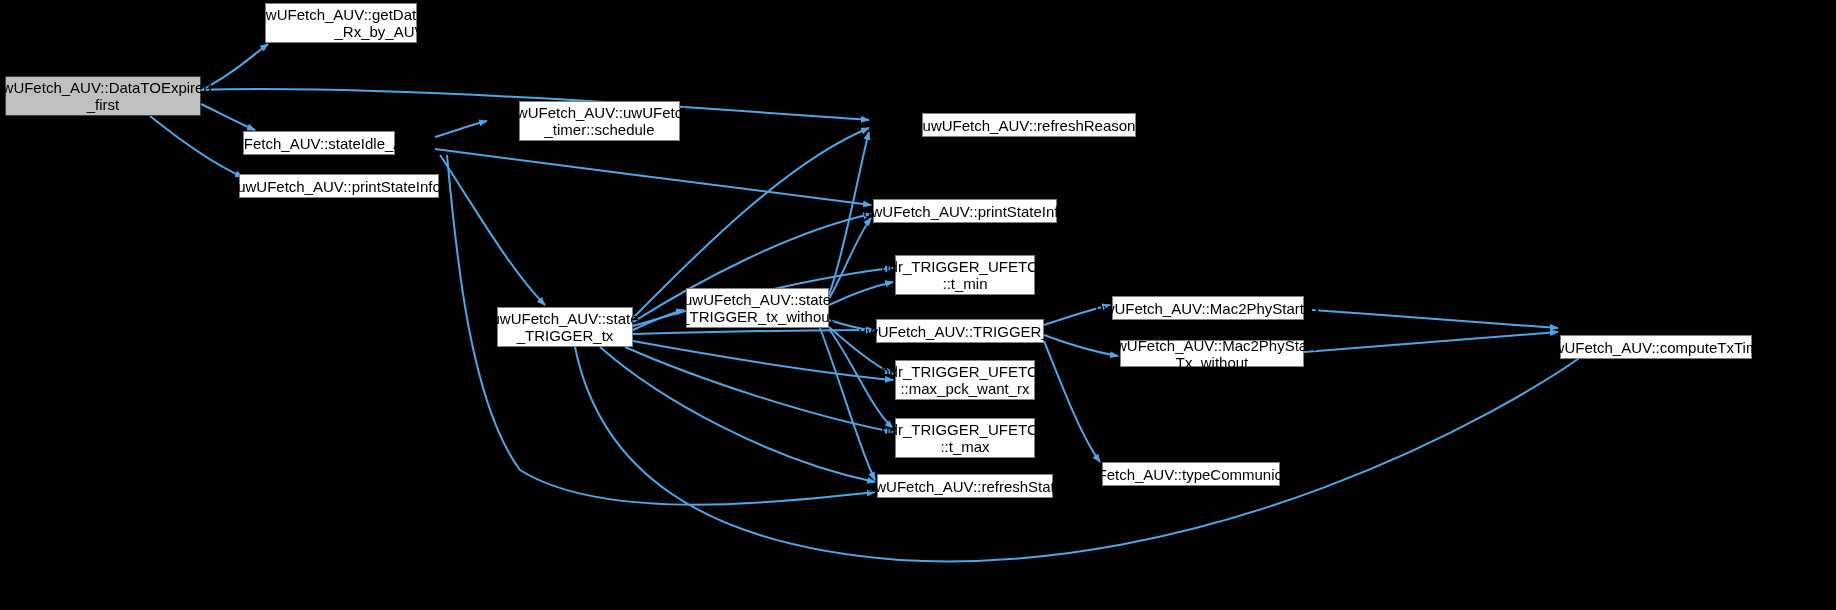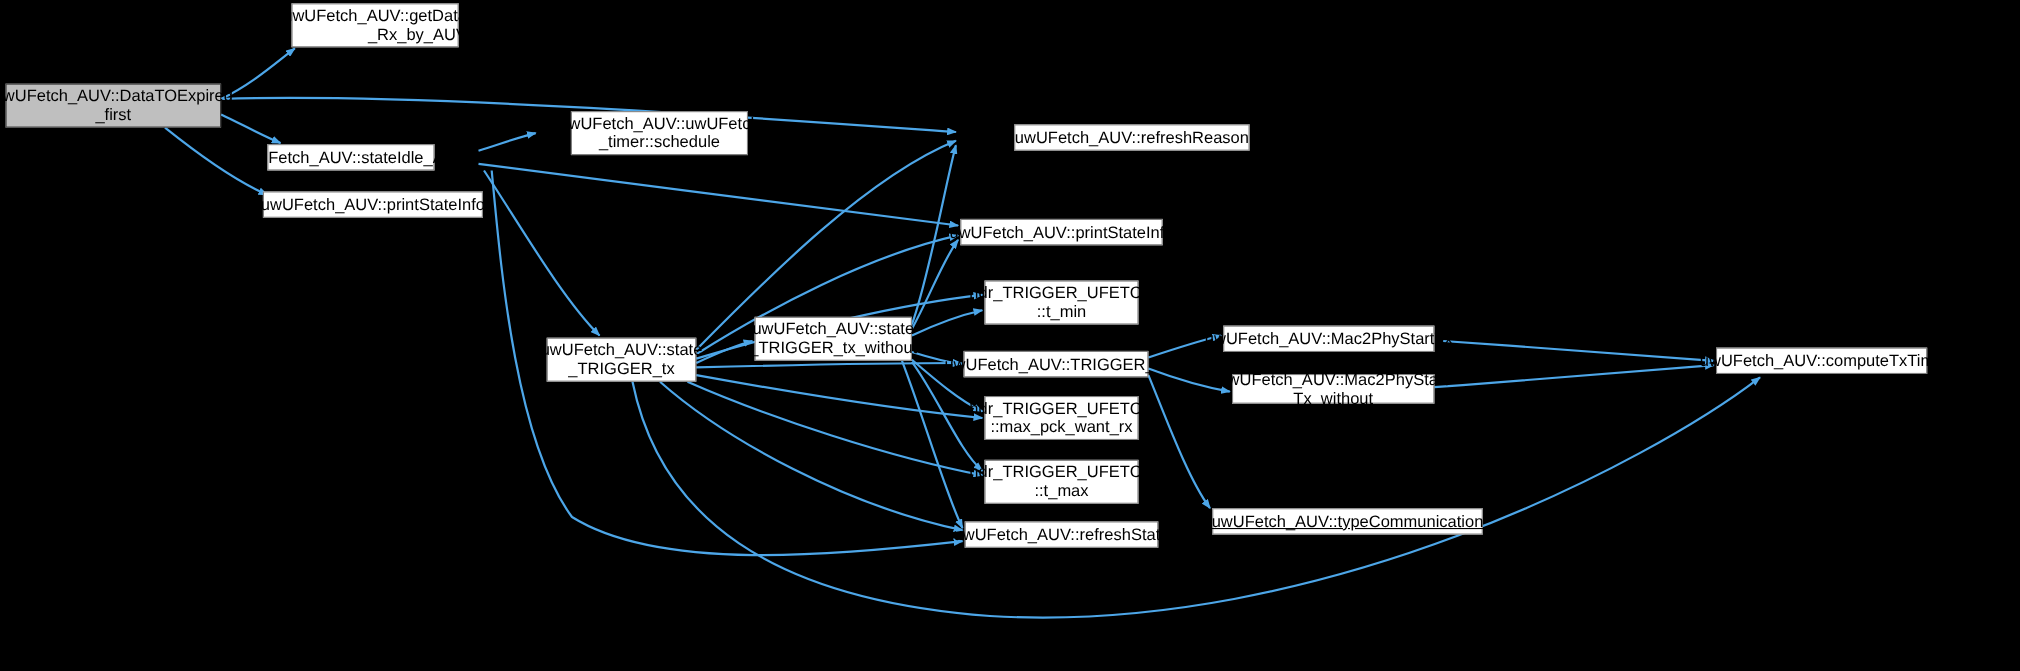--- a/index.html
+++ b/index.html
@@ -67,21 +67,21 @@
       <div class="node" style="left: 895px; top: 255px; width: 140px; height: 40px;"><span>hdr_TRIGGER_UFETCH
 ::t_min</span></div>
       <div class="node" style="left: 497px; top: 307px; width: 136px; height: 40px;"><span>uwUFetch_AUV::state
 _TRIGGER_tx</span></div>
       <div class="node" style="left: 686px; top: 288px; width: 143px; height: 40px;"><span>uwUFetch_AUV::state
 _TRIGGER_tx_without</span></div>
       <div class="node" style="left: 876px; top: 319px; width: 168px; height: 24px; text-align: right;"><span>uwUFetch_AUV::TRIGGER_tx</span></div>
       <div class="node" style="left: 1112px; top: 296px; width: 192px; height: 24px;"><span>uwUFetch_AUV::Mac2PhyStartTx</span></div>
       <div class="node" style="left: 1120px; top: 340px; width: 184px; height: 27px;"><span>uwUFetch_AUV::Mac2PhyStart
 Tx_without</span></div>
-      <div class="node" style="left: 1560px; top: 316px; width: 192px; height: 24px;"><span>uwUFetch_AUV::computeTxTime</span></div>
+      <div class="node" style="left: 1560px; top: 335px; width: 192px; height: 24px;"><span>uwUFetch_AUV::computeTxTime</span></div>
       <div class="node" style="left: 895px; top: 360px; width: 140px; height: 40px;"><span>hdr_TRIGGER_UFETCH
 ::max_pck_want_rx</span></div>
       <div class="node" style="left: 895px; top: 418px; width: 140px; height: 40px;"><span>hdr_TRIGGER_UFETCH
 ::t_max</span></div>
       <div class="node" style="left: 877px; top: 474px; width: 176px; height: 24px;"><span>uwUFetch_AUV::refreshState</span></div>
-      <div class="node" style="left: 1102px; top: 462px; width: 246px; height: 24px; text-decoration: underline;"><span>uwUFetch_AUV::typeCommunication</span></div>
+      <div class="node" style="left: 1102px; top: 462px; width: 178px; height: 24px;"><span>uwUFetch_AUV::typeCommunication</span></div>
     </div>
 </div>
 
 </body></html>

